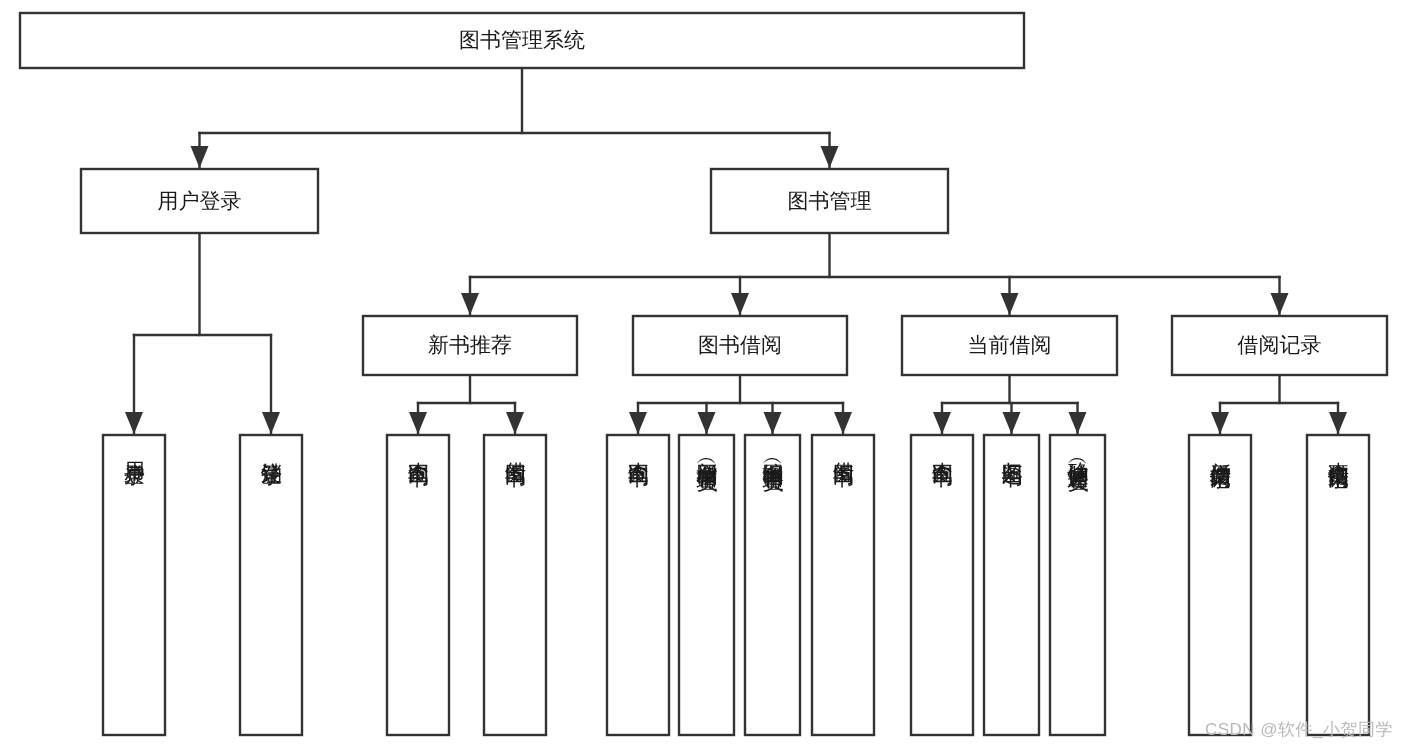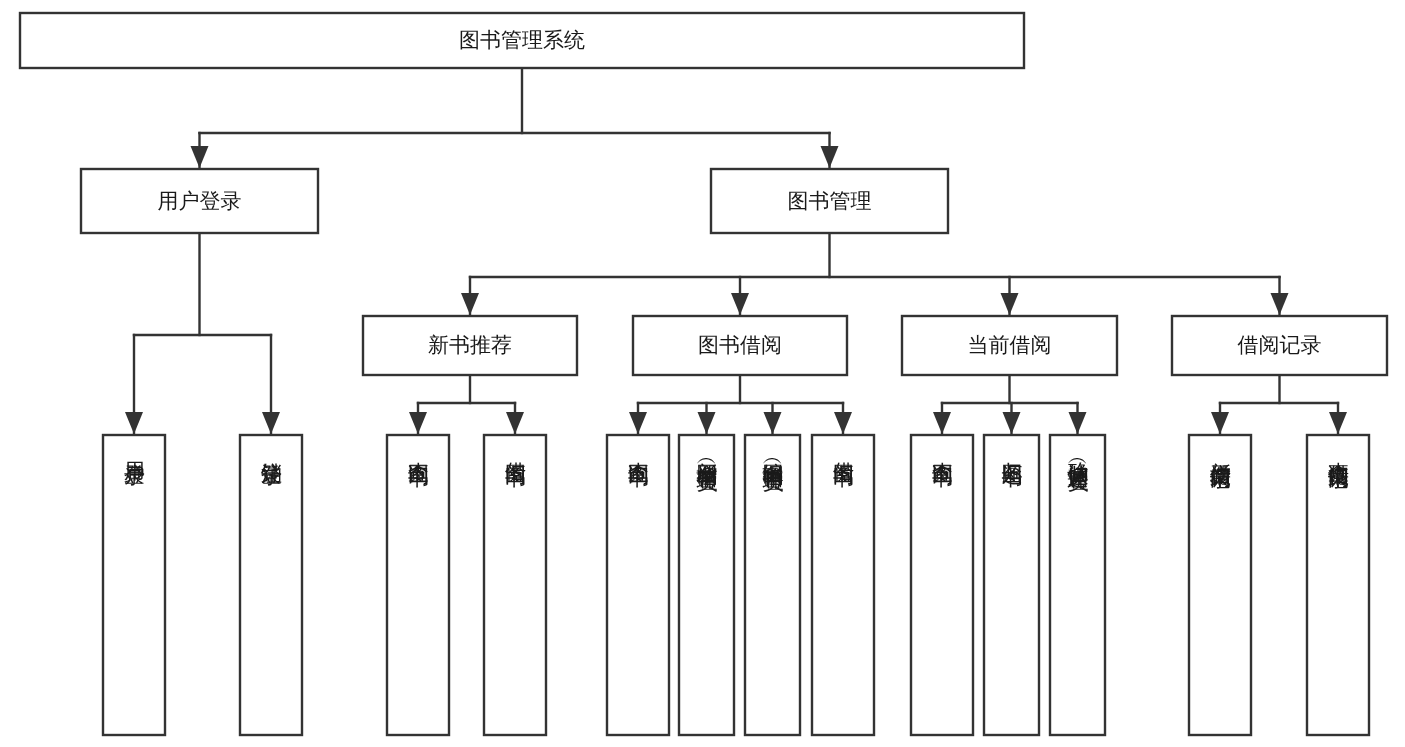--- a/index.html
+++ b/index.html
@@ -206,13 +206,14 @@
         <span class="leaf-label">确认归还（管理员）</span>
       </div>
       <div class="leaf-label-wrap" style="left: 1189px; top: 445px; width: 62px; height: 280px;">
         <span class="leaf-label">新增借阅记录</span>
       </div>
       <div class="leaf-label-wrap" style="left: 1307px; top: 445px; width: 62px; height: 280px;">
         <span class="leaf-label">查询借阅记录</span>
       </div>
     </div>
 
+  <div class="watermark">CSDN @软件_小贺同学</div>
 </div>
 
 </body></html>

